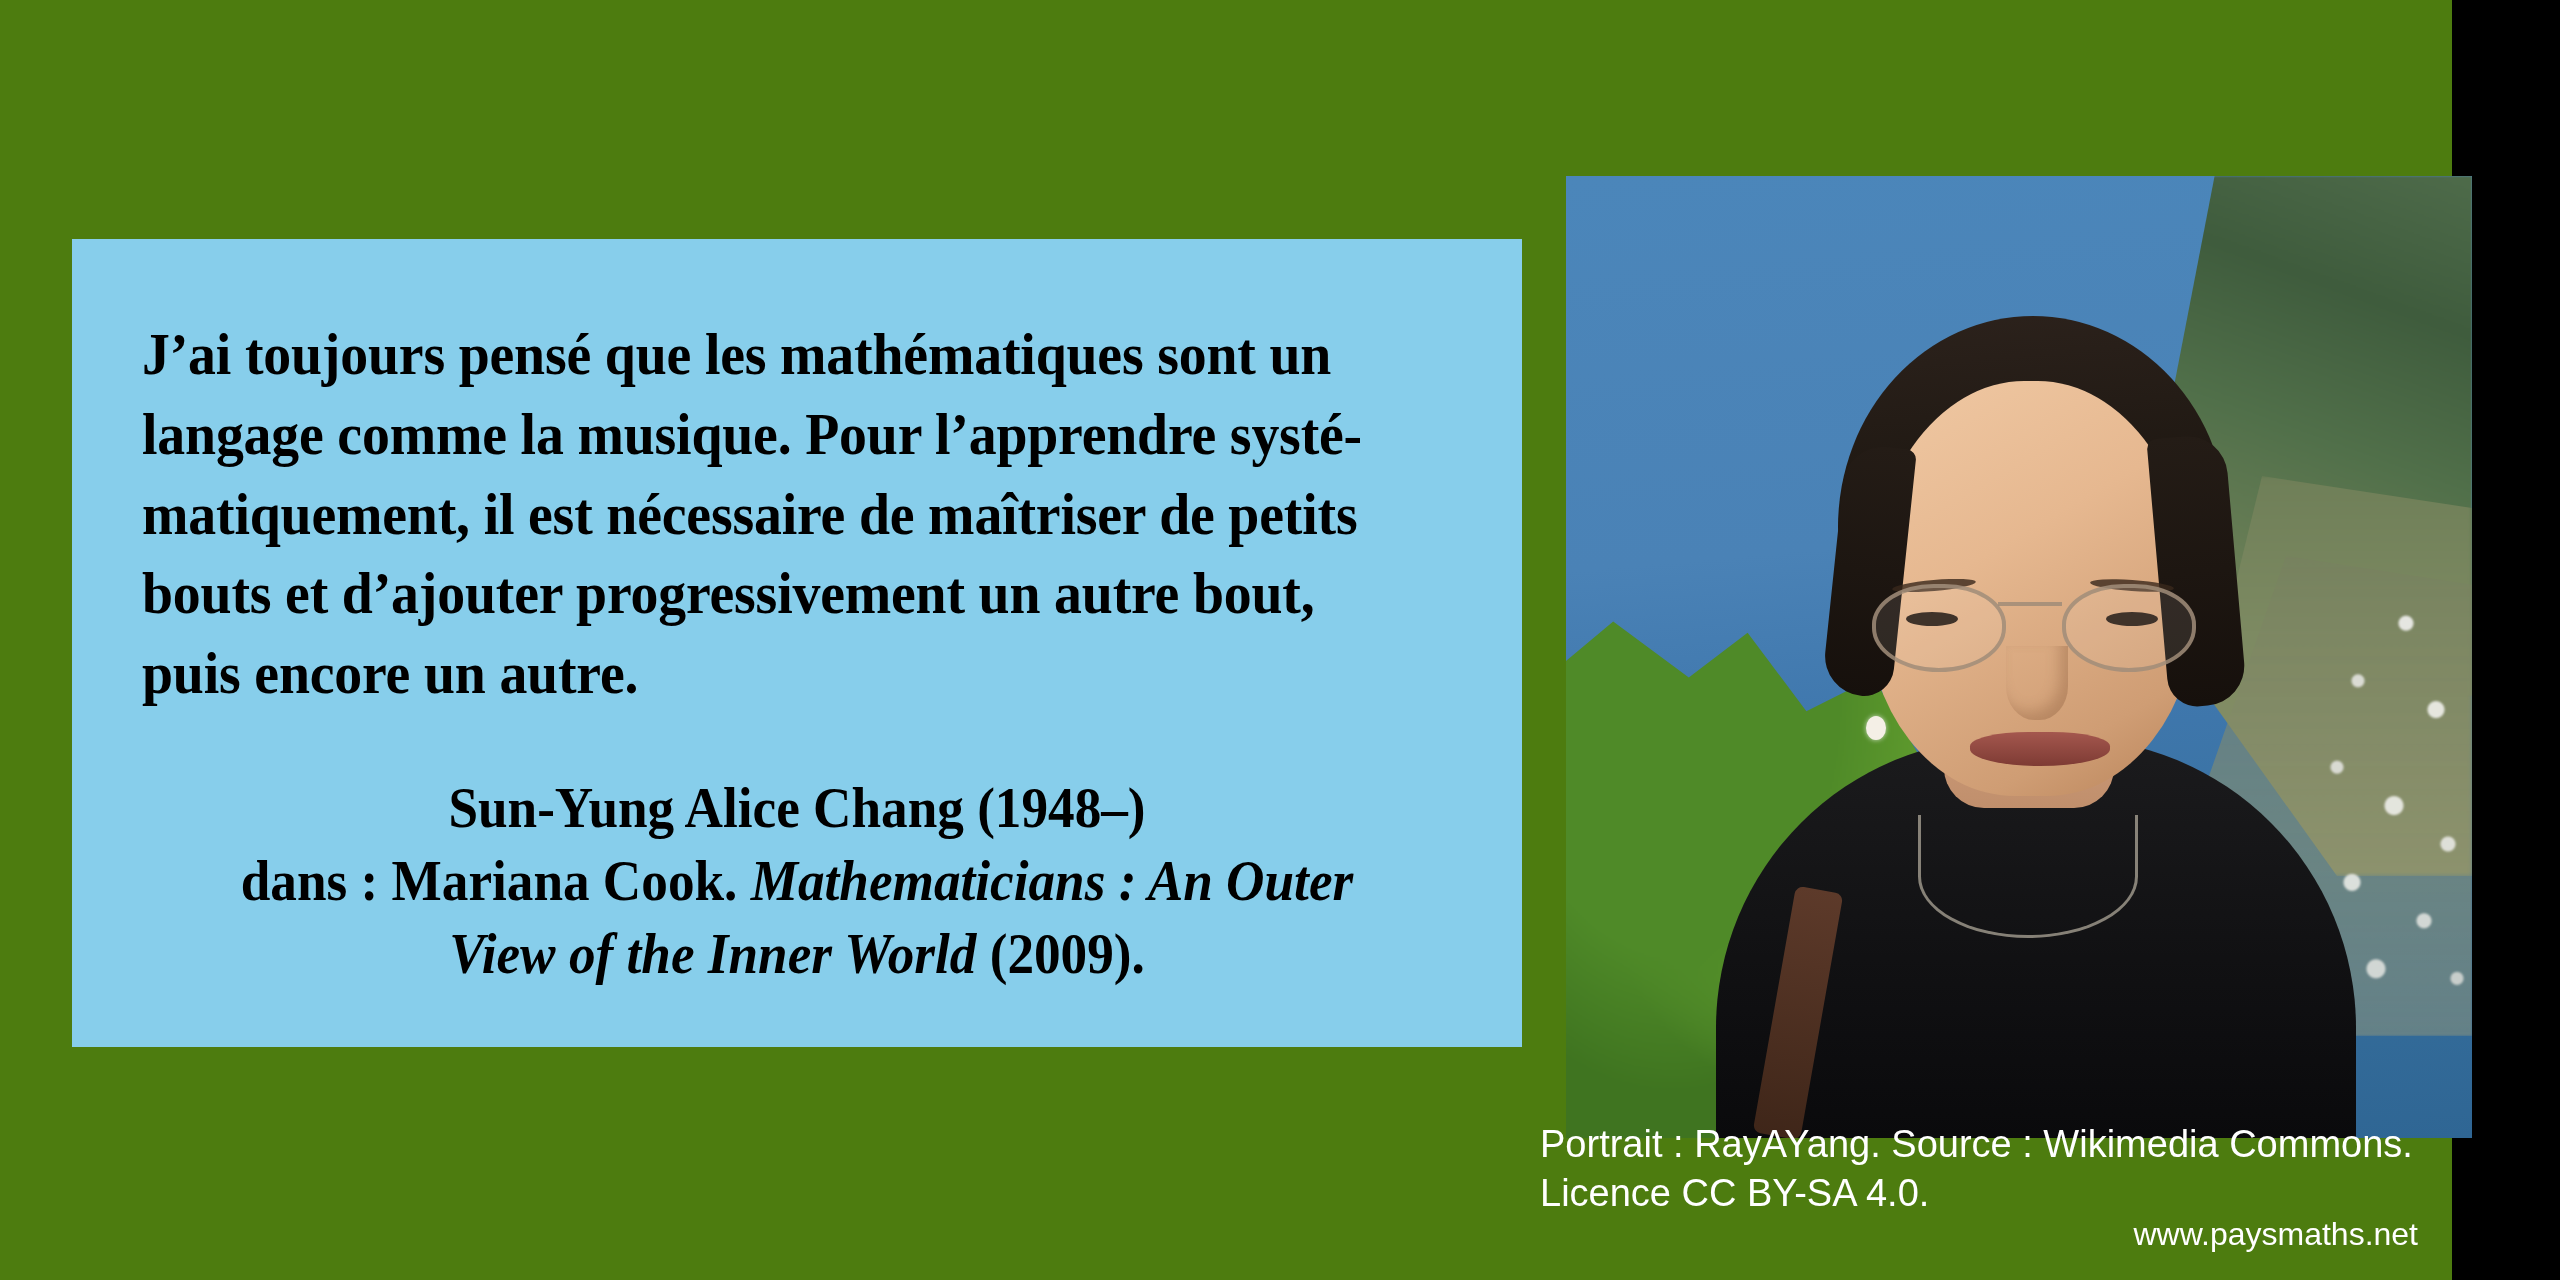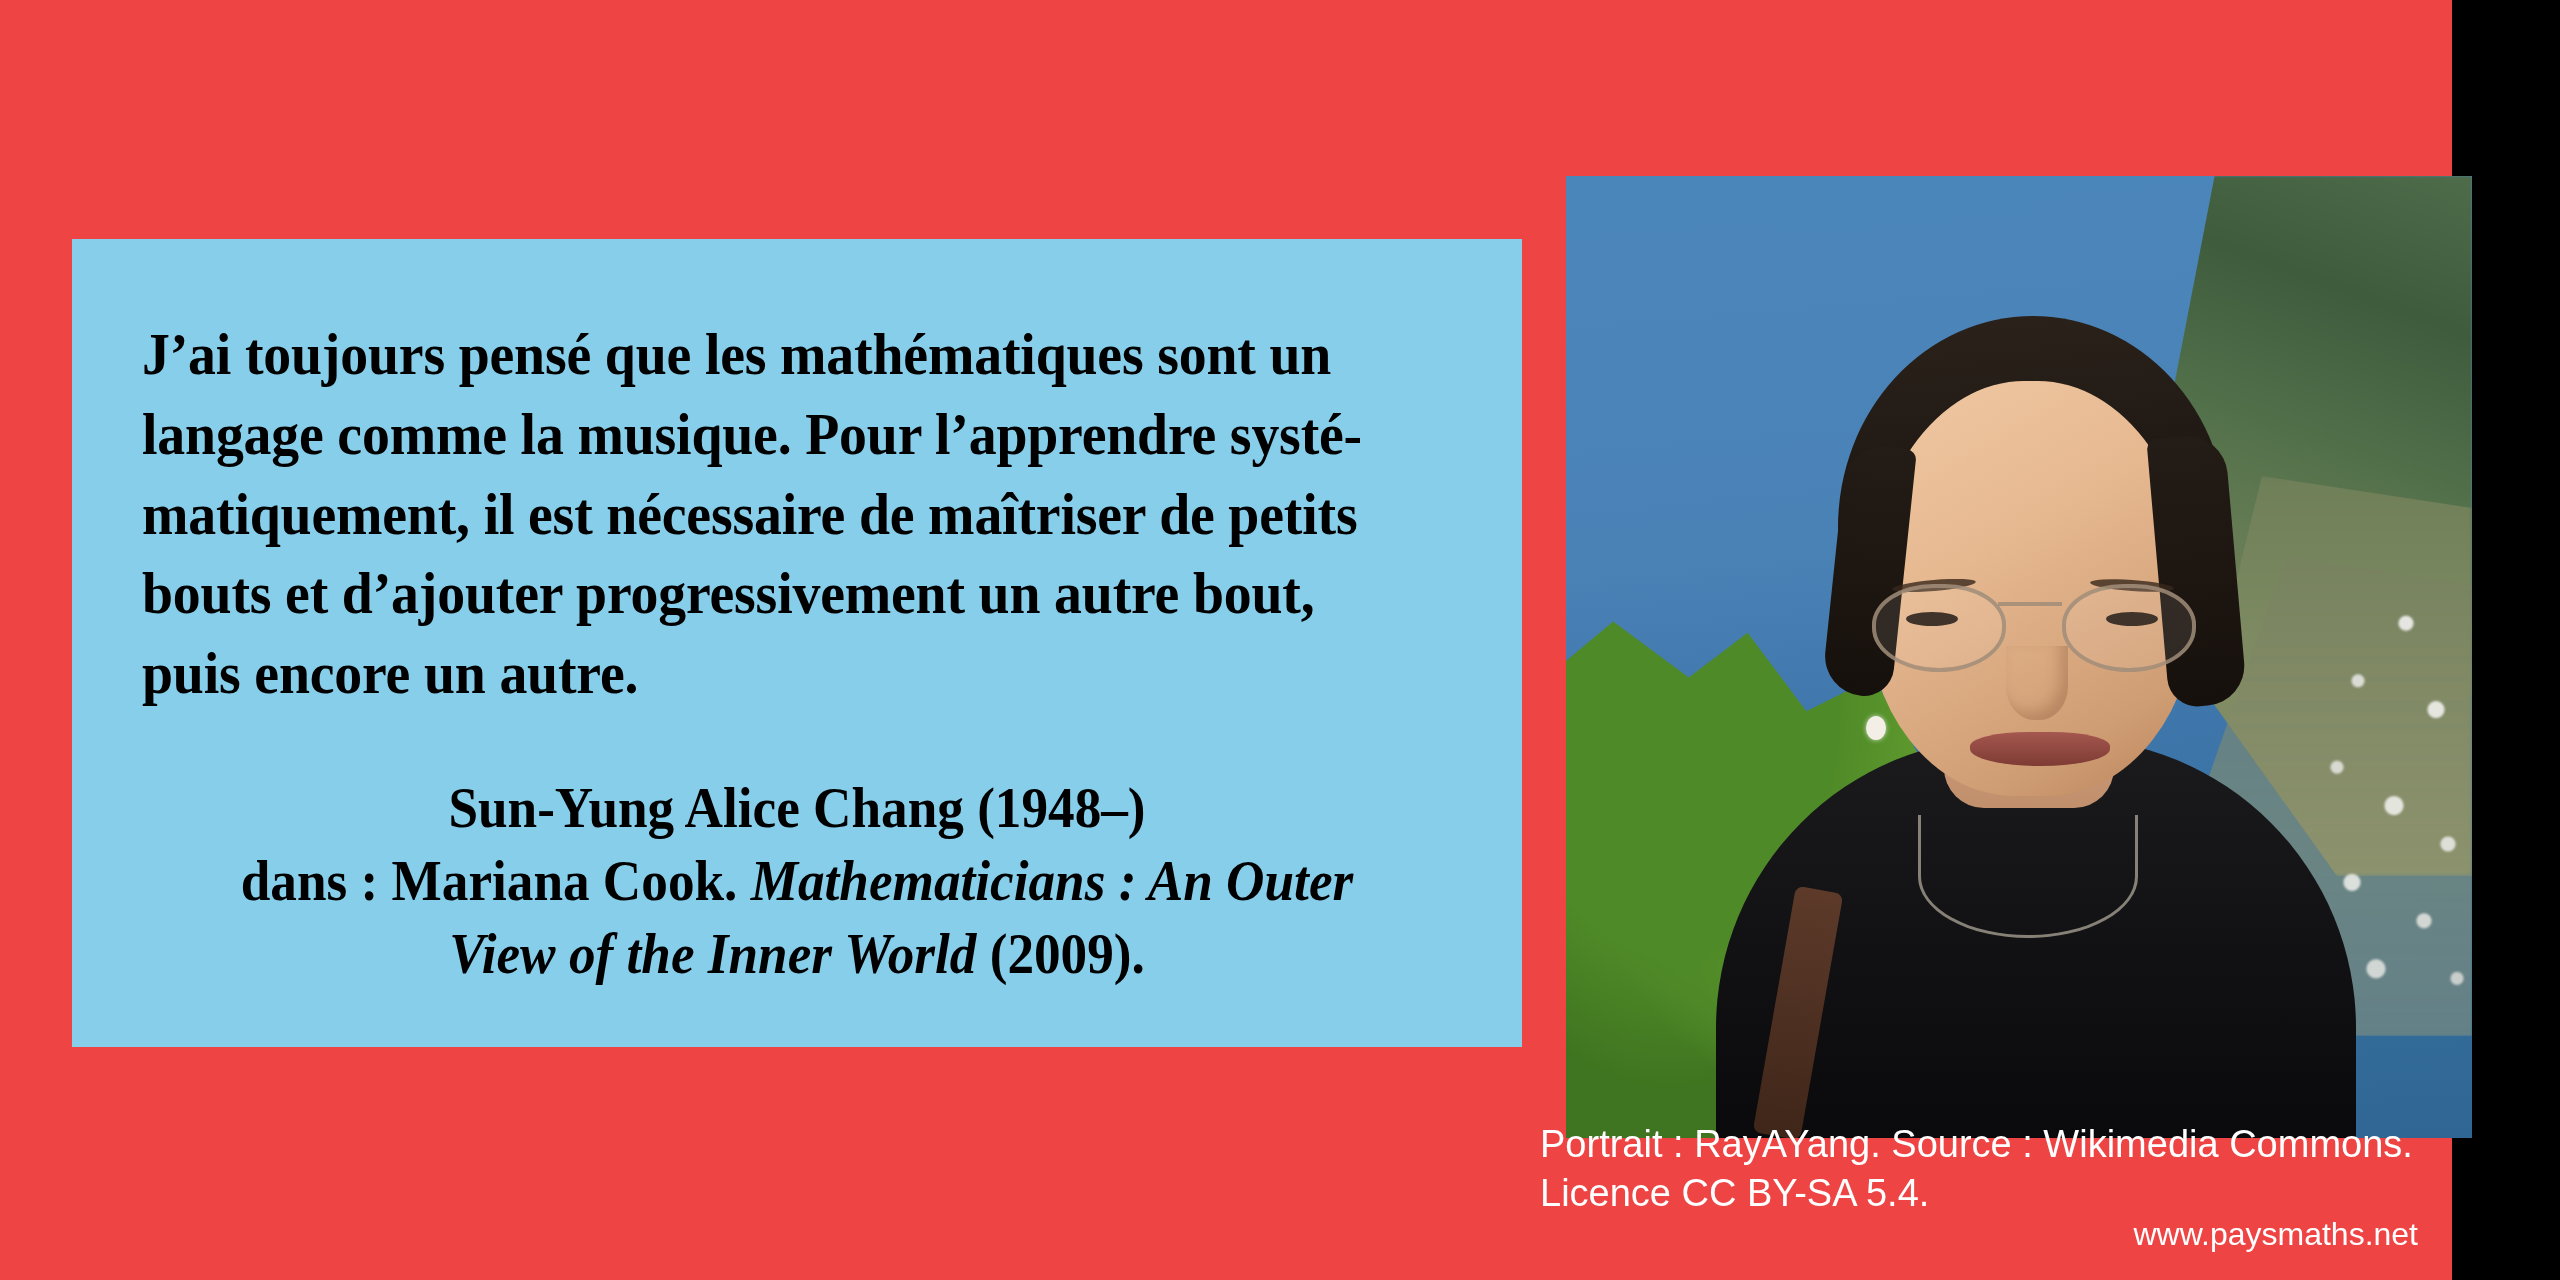--- a/index.html
+++ b/index.html
@@ -14,21 +14,21 @@
     overflow: hidden;
     font-family: "Liberation Serif", serif;
     position: relative;
   }
 
   #slide {
     position: absolute;
     left: 0; top: 0;
     width: 2452px;
     height: 1280px;
-    background: #ef4444;
+    background: #4d7c0f;
   }
 
   
   #quote-panel {
     position: absolute;
     left: 72px;
     top: 239px;
     width: 1450px;
     height: 808px;
     background: #87CEEB;
@@ -345,18 +345,18 @@
         <div class="ph-bridge"></div>
       </div>
       <div class="ph-nose"></div>
       <div class="ph-mouth"></div>
       <div class="ph-earring"></div>
     </div>
   </div>
 
   <div id="photo-caption">
     <span class="cap-line">Portrait : RayAYang. Source : Wikimedia Commons.</span>
-    <span class="cap-line">Licence CC BY-SA 5.4.</span>
+    <span class="cap-line">Licence CC BY-SA 4.0.</span>
   </div>
 
   <div id="site-url">www.paysmaths.net</div>
 
 </div>
 
 </body></html>

